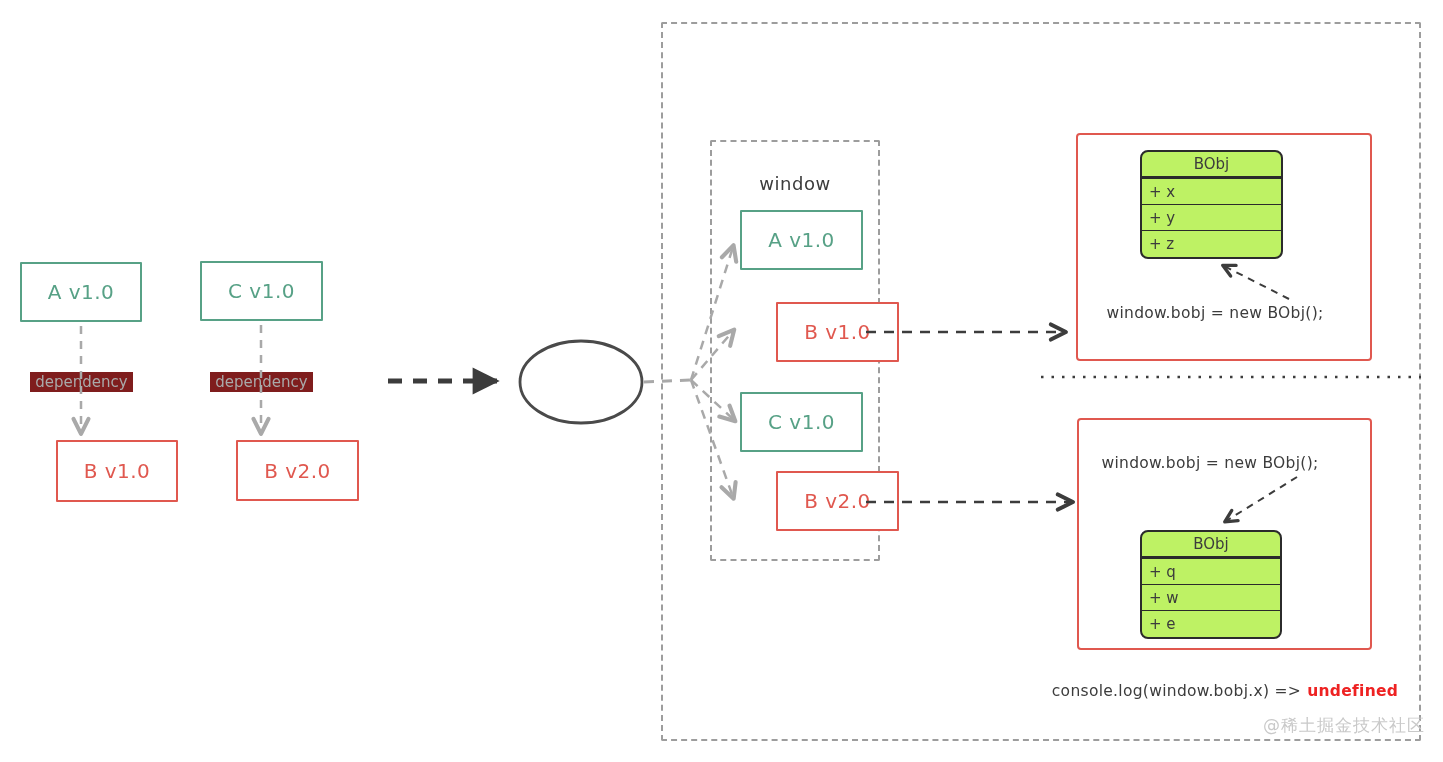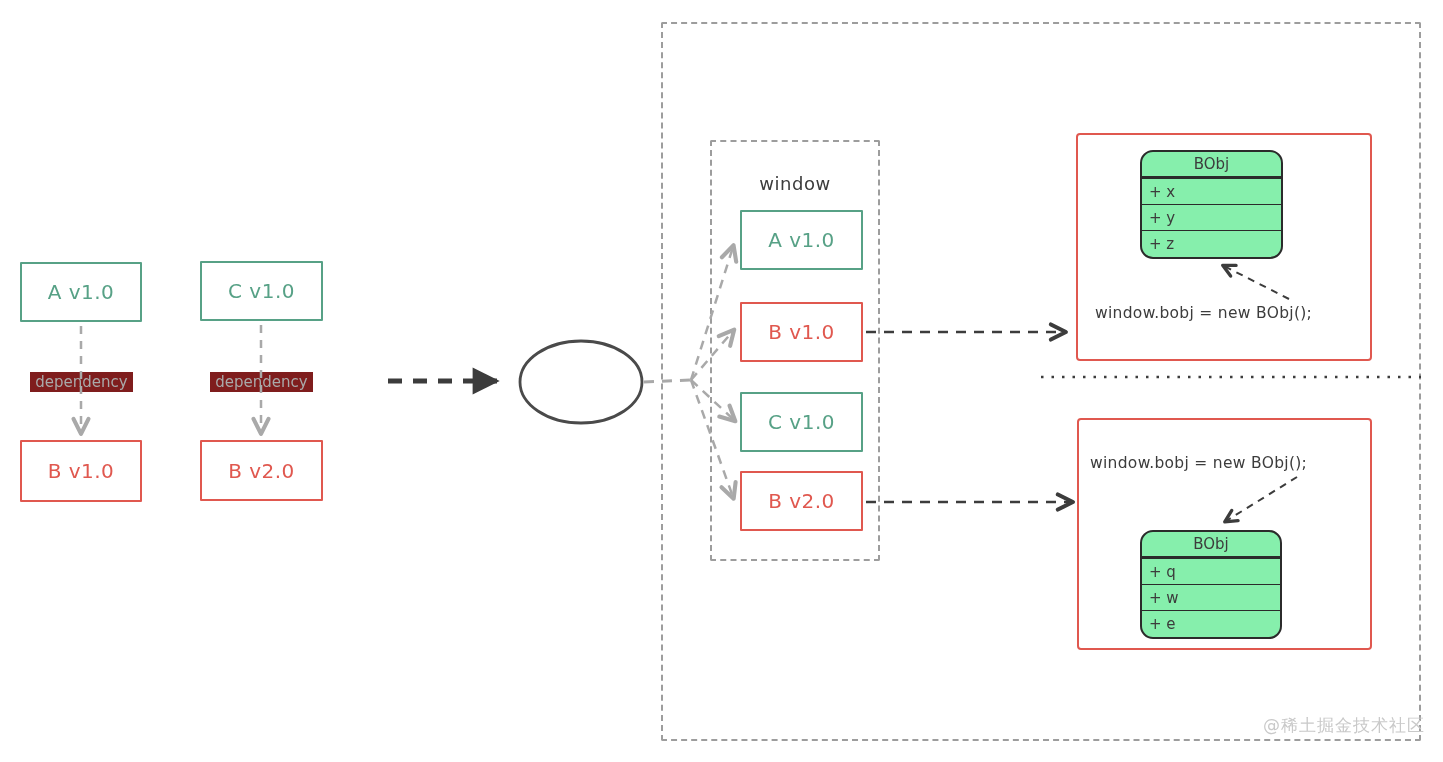--- a/index.html
+++ b/index.html
@@ -7,45 +7,45 @@
     --dark:#3c3c3c; --table_black:#2b2b2b; --result_red:#ee2222; --watermark_gray:#c9c9c9;
   }
   *{box-sizing:border-box;margin:0;padding:0;}
   body{background:#fff;font-family:"DejaVu Sans",sans-serif;}
   #canvas{position:relative;width:1443px;height:762px;background:#ffffff;overflow:hidden;}
 
   
   .box{position:absolute;display:flex;align-items:center;justify-content:center;
        background:#fff;border-radius:1px;font-size:20px;letter-spacing:0.5px;}
   .box.green{border:2.5px solid var(--green);color:var(--green);}
-  .box.red{border:2.5px solid var(--red);color:var(--red);}
+  .box.red{border:2.5px solid var(--red);color:var(--red);margin-left:36px;}
 
   .dep-label{position:absolute;color:var(--gray);font-size:15px;text-align:center;
              background:#7f1d1d;padding:1px 3px;}
 
   .app-label{position:absolute;color:var(--dark);font-size:25px;letter-spacing:1px;
              display:flex;align-items:center;justify-content:center;}
 
   
   .dashed-container{position:absolute;border:2px dashed var(--border_gray);border-radius:2px;background:transparent;}
 
   .container-title{position:absolute;color:var(--dark);text-align:center;}
 
   
   .instance-box{position:absolute;border:2.5px solid var(--red);border-radius:4px;background:#fff;}
 
   
-  .uml-table{position:absolute;border:2.5px solid var(--table_black);background:#86efac;border-radius:13px;}
+  .uml-table{position:absolute;border:2.5px solid var(--table_black);background:#bef264;border-radius:8px;}
   .uml-header{height:27px;display:flex;align-items:center;justify-content:center;
               border-bottom:3px solid var(--table_black);color:var(--dark);font-size:15px;}
   .uml-row{height:26px;display:flex;align-items:center;padding-left:7px;color:var(--dark);
            font-size:15px;border-bottom:1.5px solid var(--table_black);}
   .uml-row:last-child{border-bottom:none;}
 
-  .code-text{position:absolute;color:var(--dark);font-size:15.5px;letter-spacing:0.3px;}
+  .code-text{position:absolute;color:var(--dark);font-size:15.5px;text-align:center;letter-spacing:0.3px;}
 
   .console-line{position:absolute;color:var(--dark);font-size:15.5px;text-align:center;letter-spacing:0.3px;}
   .console-result{color:var(--result_red);font-weight:bold;margin-left:6px;}
 
   .watermark{position:absolute;color:var(--watermark_gray);font-size:17px;letter-spacing:1px;}
 
   svg.connector-layer{position:absolute;left:0;top:0;pointer-events:none;}
   #vDark path{stroke:var(--dark);} #vGray path{stroke:var(--gray);} #triDark path{fill:var(--dark);}
   .ln-gray{stroke:var(--gray);} .ln-dark{stroke:var(--dark);} .ellipse-app{stroke:#4a4a4a;}
 </style>
@@ -106,20 +106,23 @@
 
   <div class="code-text" style="left:1090px;top:454px;width:240px;">window.bobj = new BObj();</div>
 
   <div class="uml-table" style="left:1140px;top:530px;width:142px;">
     <div class="uml-header">BObj</div>
     <div class="uml-row">+ q</div>
     <div class="uml-row">+ w</div>
     <div class="uml-row">+ e</div>
   </div>
 
+  <div class="console-line" style="left:1040px;top:682px;width:370px;">
+    <span>console.log(window.bobj.x) =&gt;</span><span class="console-result">undefined</span>
+  </div>
 
   <div class="watermark" style="right:18px;top:714px;">@稀土掘金技术社区</div>
 
   <svg class="connector-layer" width="1443" height="762" viewBox="0 0 1443 762">
     <defs>
       <marker id="vDark" viewBox="0 0 12 12" refX="9" refY="6" markerWidth="9" markerHeight="9" orient="auto">
         <path d="M2,2 L10,6 L2,10" fill="none" stroke-width="2.2" stroke-linecap="round" stroke-linejoin="round"></path>
       </marker>
       <marker id="vGray" viewBox="0 0 12 12" refX="9" refY="6" markerWidth="9" markerHeight="9" orient="auto">
         <path d="M2,2 L10,6 L2,10" fill="none" stroke-width="2.2" stroke-linecap="round" stroke-linejoin="round"></path>

